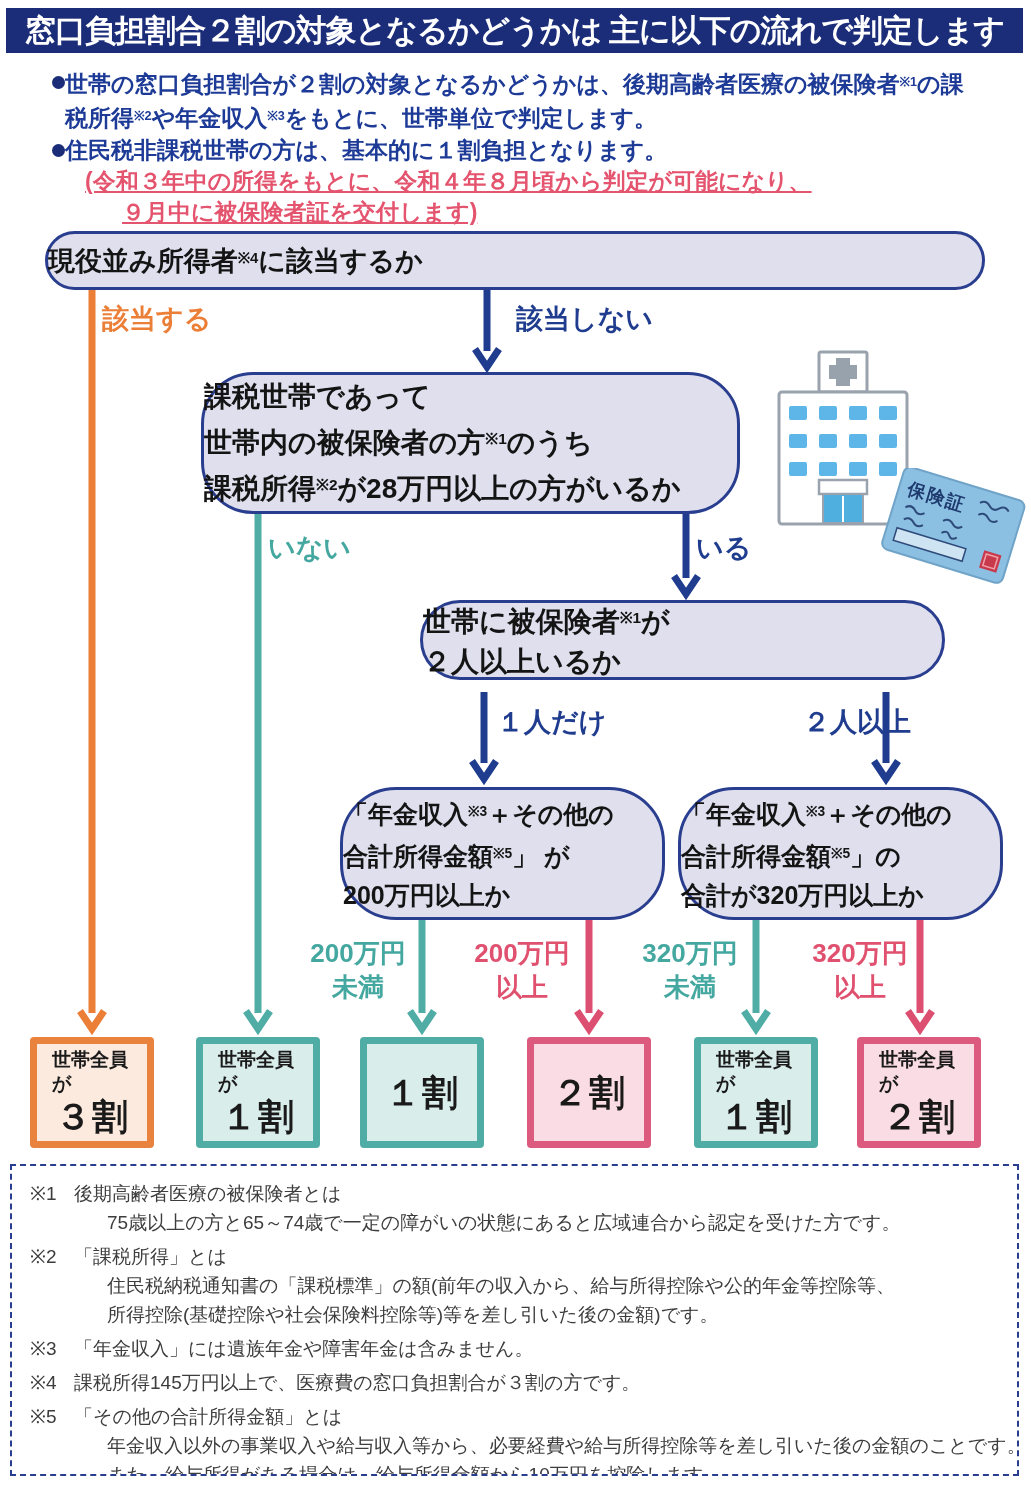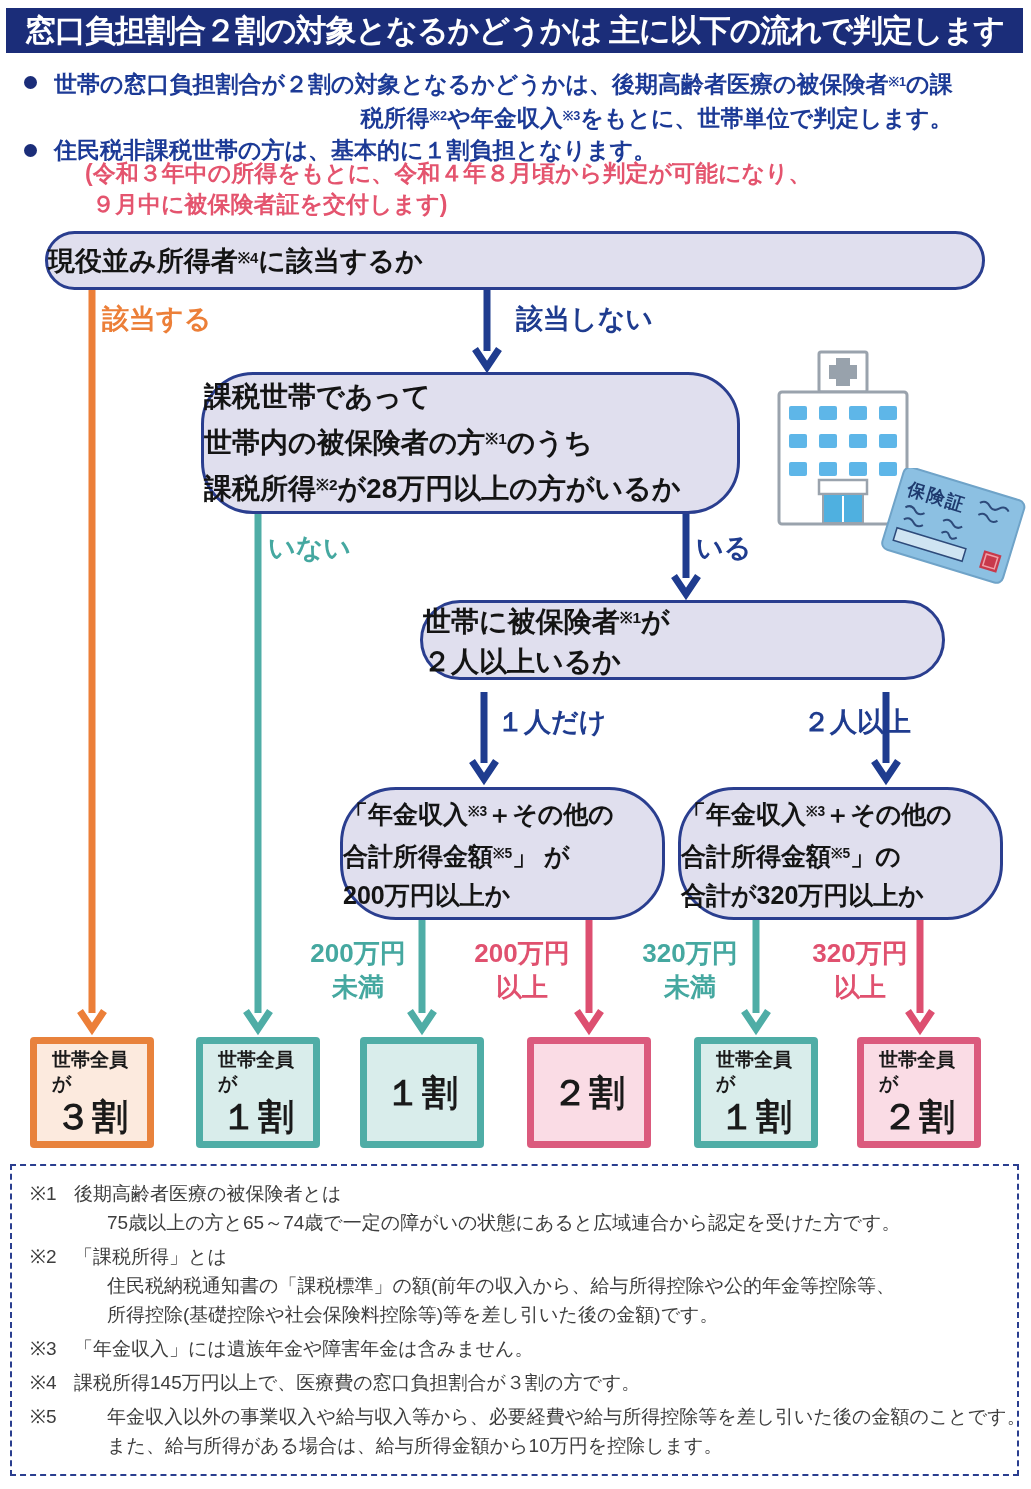--- a/index.html
+++ b/index.html
@@ -1,28 +1,28 @@
 <!DOCTYPE html>
 <html><head>
 <meta charset="utf-8">
 <style>
   html,body{margin:0;padding:0;background:#fff;}
   .page{position:relative;width:1031px;height:1489px;background:#fff;overflow:hidden;
         font-family:"Liberation Sans",sans-serif;}
   .titlebar{position:absolute;left:6px;top:8px;width:1017px;height:45px;background:#1b2d79;
         color:#fff;font-size:31px;font-weight:bold;text-align:center;line-height:46px;letter-spacing:-1px;}
-  .bullet{position:absolute;left:24px;display:flex;gap:17px;color:#1c3a96;font-weight:bold;
-        font-size:23px;line-height:32px;white-space:nowrap;text-align:right;}
+  .bullet{position:absolute;left:52px;display:flex;color:#1c3a96;font-weight:bold;
+        font-size:23px;line-height:32px;white-space:nowrap;}
   .b1{top:66px;}
   .b2{top:134px;}
   .dot{width:13px;height:13px;background:#1b2d79;border-radius:50%;margin-top:10px;flex:none;}
   .bullet p{margin:0;}
-  .pinknote{position:absolute;left:85px;top:158px;color:#e4546e;font-weight:bold;font-size:23px;
-        line-height:31px;white-space:nowrap;}
-  .pinknote .ind{padding-left:7px;}
+  .pinknote{position:absolute;left:85px;top:166px;color:#e4546e;font-weight:bold;font-size:23px;
+        line-height:31px;white-space:nowrap;text-decoration:underline;}
+  .pinknote .ind{padding-left:7px;margin-left:30px;}
   sup.s{font-size:0.55em;vertical-align:0.5em;}
   .connectors{position:absolute;left:0;top:0;z-index:1;pointer-events:none;}
   .qbox{position:absolute;background:#e0dfee;border:3px solid #2a3e8f;box-sizing:border-box;
         display:flex;flex-direction:column;justify-content:center;align-items:flex-start;text-align:center;
         font-weight:bold;color:#141414;z-index:2;}
   .qbox div{white-space:nowrap;}
   .q1{left:45px;top:231px;width:940px;height:59px;border-radius:31px;font-size:27px;}
   .q2{left:201px;top:372px;width:539px;height:142px;border-radius:52px;font-size:28px;line-height:42px;}
   .q3{left:420px;top:600px;width:525px;height:80px;border-radius:46px;font-size:28px;line-height:40px;}
   .q4{left:340px;top:787px;width:325px;height:133px;border-radius:56px;font-size:25px;line-height:39px;}
@@ -266,19 +266,20 @@
     </div>
     <div class="fnote">
       <div class="fmark">※4</div>
       <div class="flines">
         <div class="fline">課税所得145万円以上で、医療費の窓口負担割合が３割の方です。</div>
       </div>
     </div>
     <div class="fnote">
       <div class="fmark">※5</div>
       <div class="flines">
+        <div class="fline">「その他の合計所得金額」とは</div>
         <div class="fline indent">年金収入以外の事業収入や給与収入等から、必要経費や給与所得控除等を差し引いた後の金額のことです。</div>
         <div class="fline indent">また、給与所得がある場合は、給与所得金額から10万円を控除します。</div>
       </div>
     </div>
   </div>
 
 </div>
 
 </body></html>

